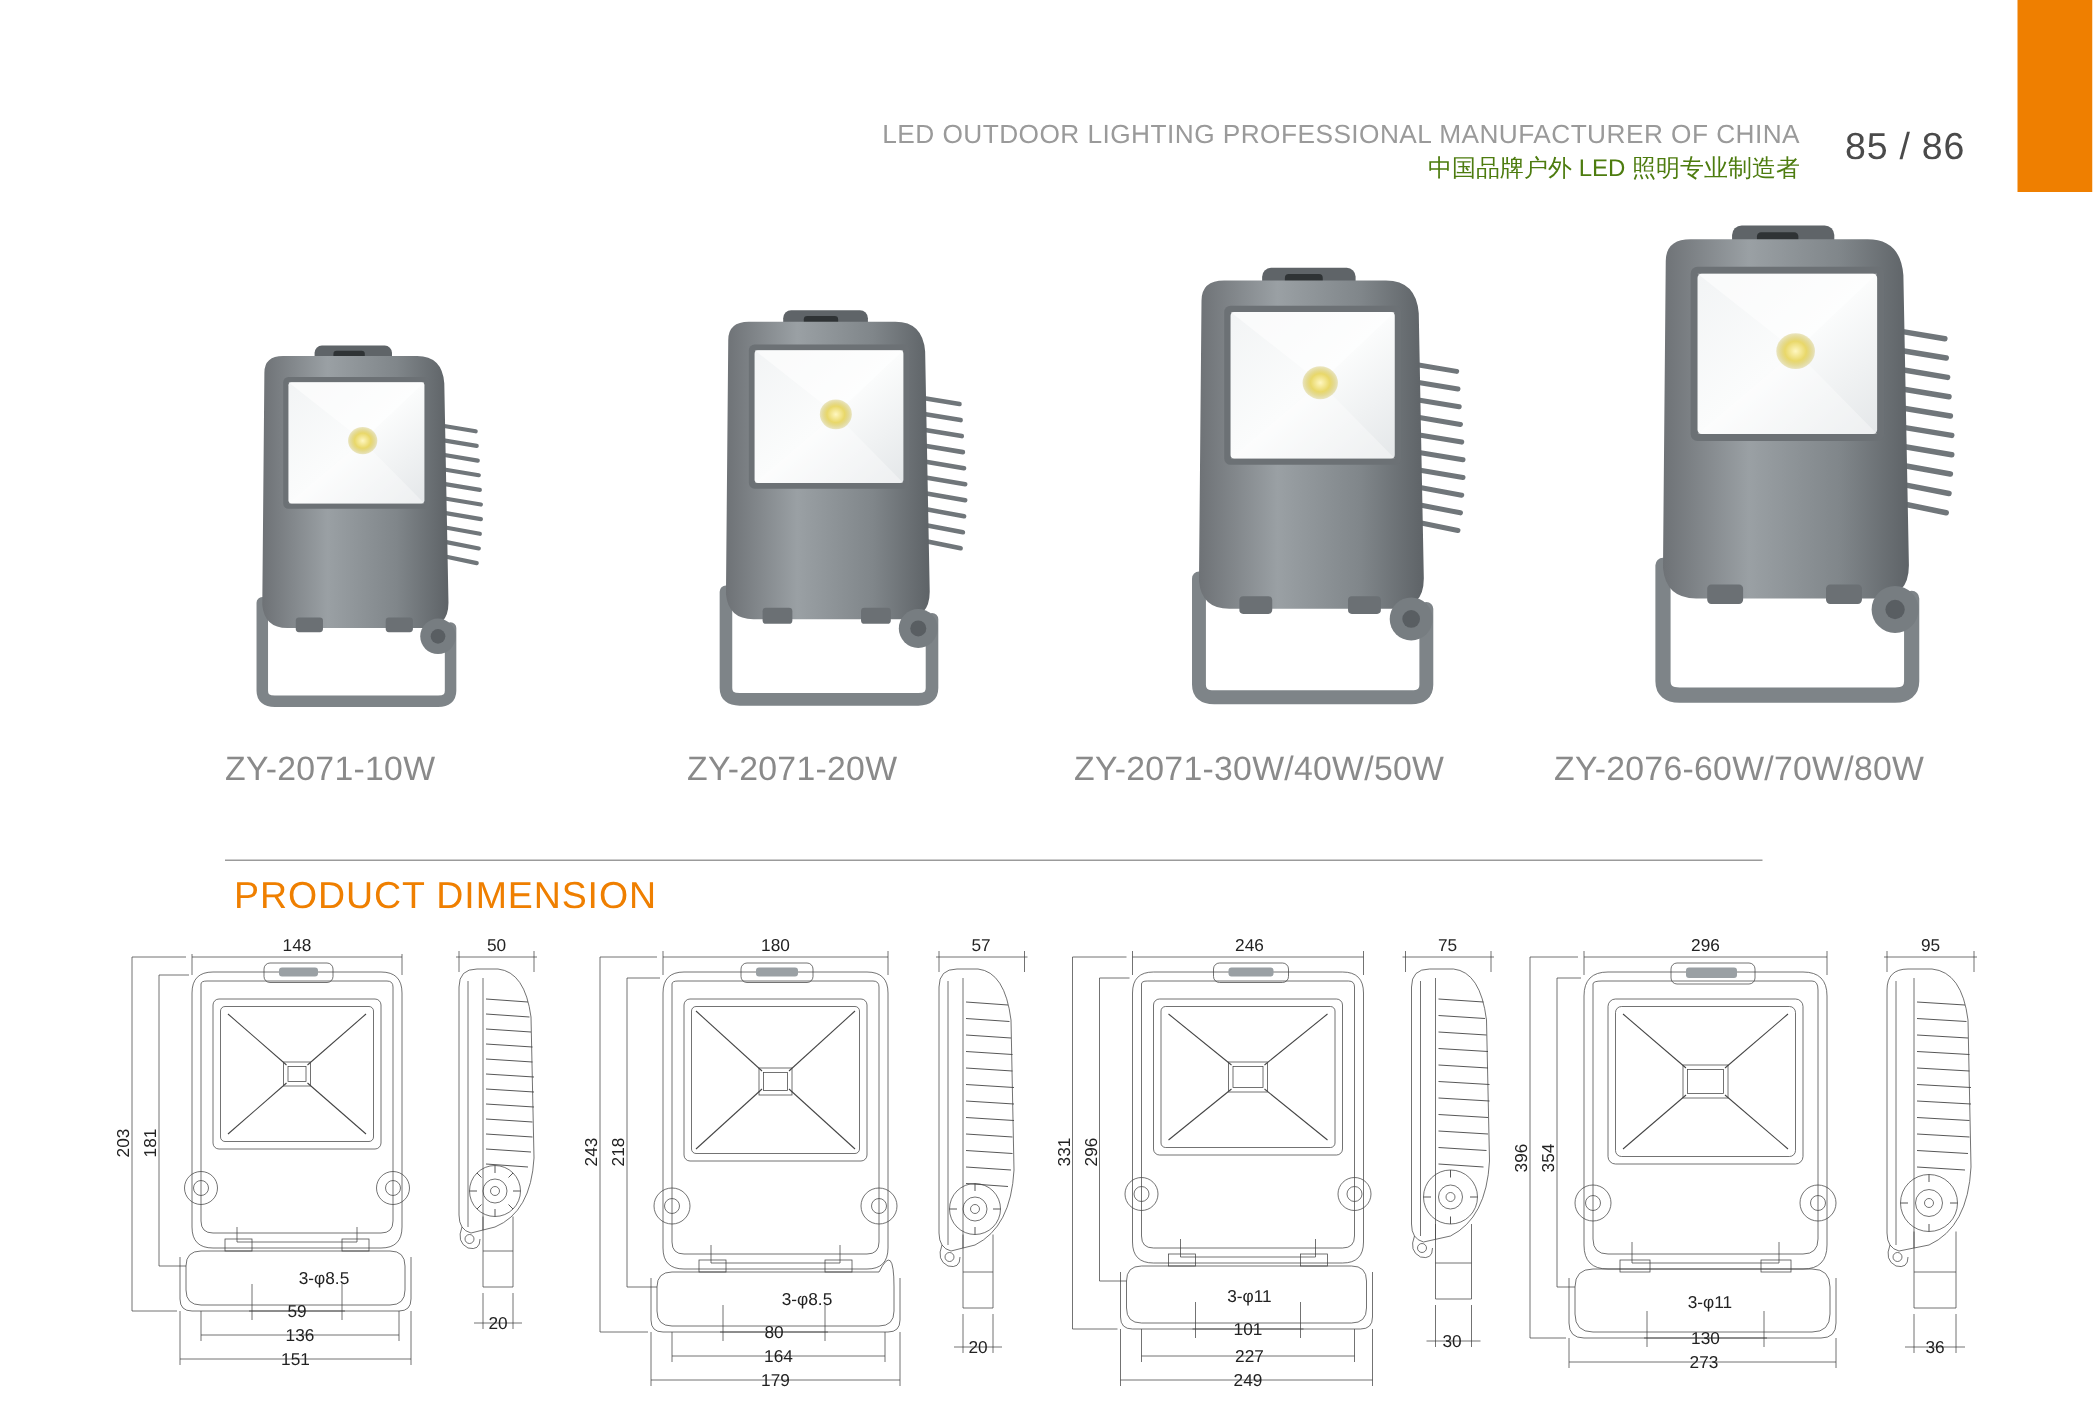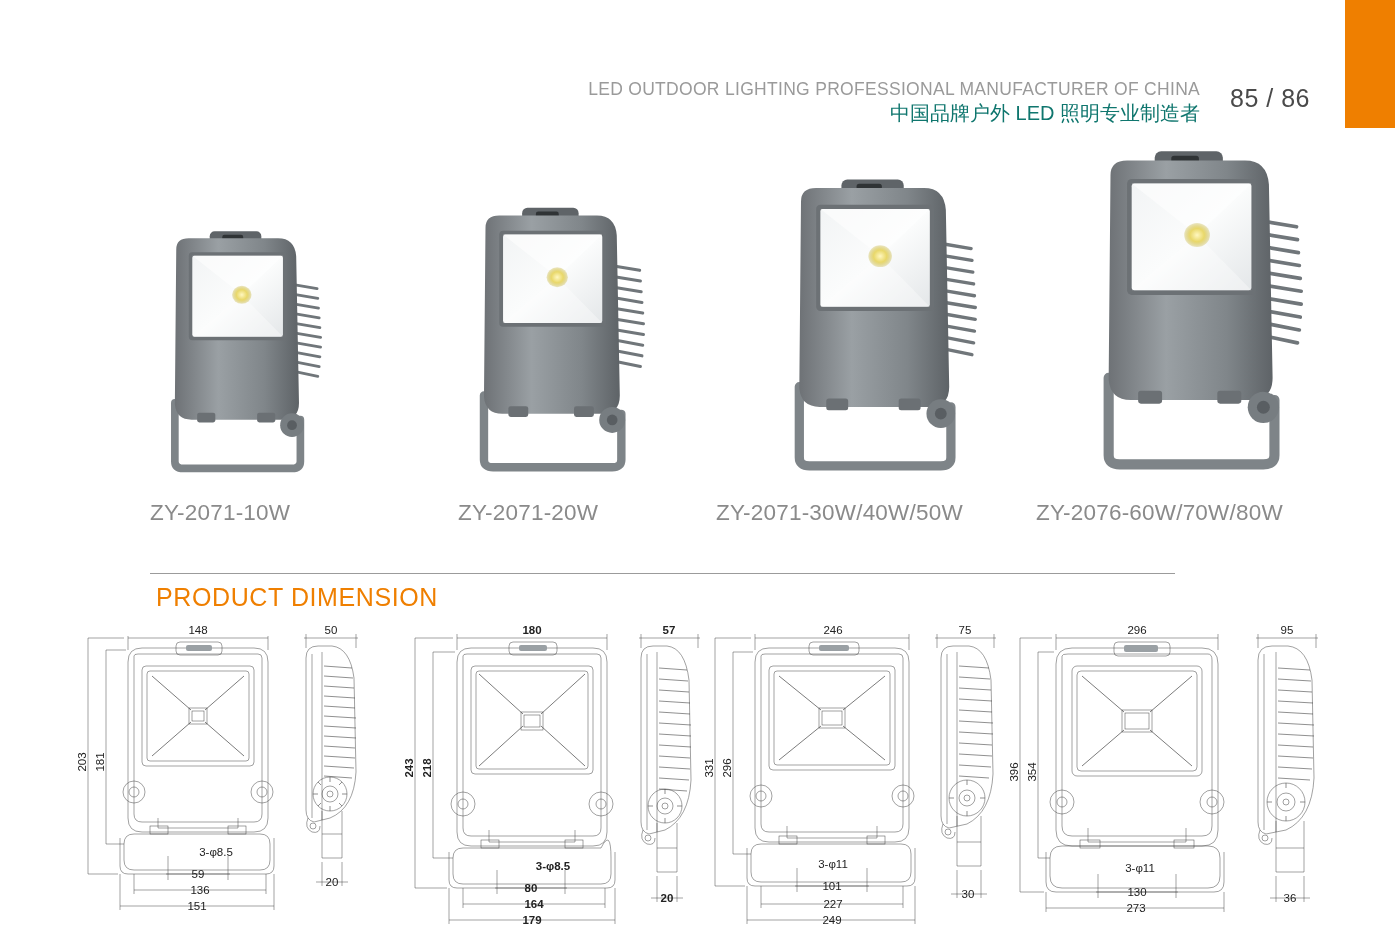--- a/index.html
+++ b/index.html
@@ -38,22 +38,22 @@
     text-align: right;
   }
   #header-line-en {
     font-size: 17.5px;
     letter-spacing: 0.3px;
     color: #9a9a9a;
     line-height: 22px;
     white-space: nowrap;
   }
   #header-line-cn {
-    font-size: 20px;
-    color: #0f766e;
+    font-size: 16px;
+    color: #4d7c0f;
     line-height: 22px;
     margin-top: 2px;
     white-space: nowrap;
   }
   #page-number {
     font-size: 25px;
     color: #4a4a4a;
     margin-left: 30px;
     margin-top: 6px;
     white-space: nowrap;
@@ -478,21 +478,21 @@
         <line x1="264" y1="240" x2="264" y2="264"></line>
         <line x1="238" y1="260" x2="270" y2="260"></line>
       </g>
       <g class="dim-txt">
         <text x="253" y="12" text-anchor="middle">50</text>
         <text x="254" y="264" text-anchor="middle">20</text>
       </g>
     </svg>
   </div>
 
-  <div class="dim-group" style="left:405px;font-weight:bold;">
+  <div class="dim-group" style="left:390px;">
     <svg class="dwg" width="300" height="315" viewBox="0 0 300 315">
       <g stroke="#444" fill="none" stroke-width="0.5">
         <path d="M48 236 Q48 226 58 226 L196 226 Q206 206 206 236 L206 252 Q206 262 196 262 L58 262 Q48 262 48 252 Z"></path>
         <path d="M44 230 L44 258 Q44 266 52 266 L202 266 Q210 266 210 258 L210 230"></path>
         <path d="M52 40 Q52 26 66 26 L188 26 Q202 26 202 40 L202 210 Q202 224 188 224 L66 224 Q52 224 52 210 Z"></path>
         <path d="M58 34 Q58 32 62 32 L192 32 Q196 32 196 36 L196 206 Q196 214 188 214 L66 214 Q58 214 58 206 Z"></path>
         <rect x="104" y="20" width="48" height="13" rx="4"></rect>
         <rect x="114" y="23" width="28" height="6" rx="2" fill="#9aa0a4" stroke="none"></rect>
         <rect x="66" y="44" width="122" height="108" rx="4"></rect>
         <rect x="71" y="49" width="112" height="98" rx="3"></rect>

